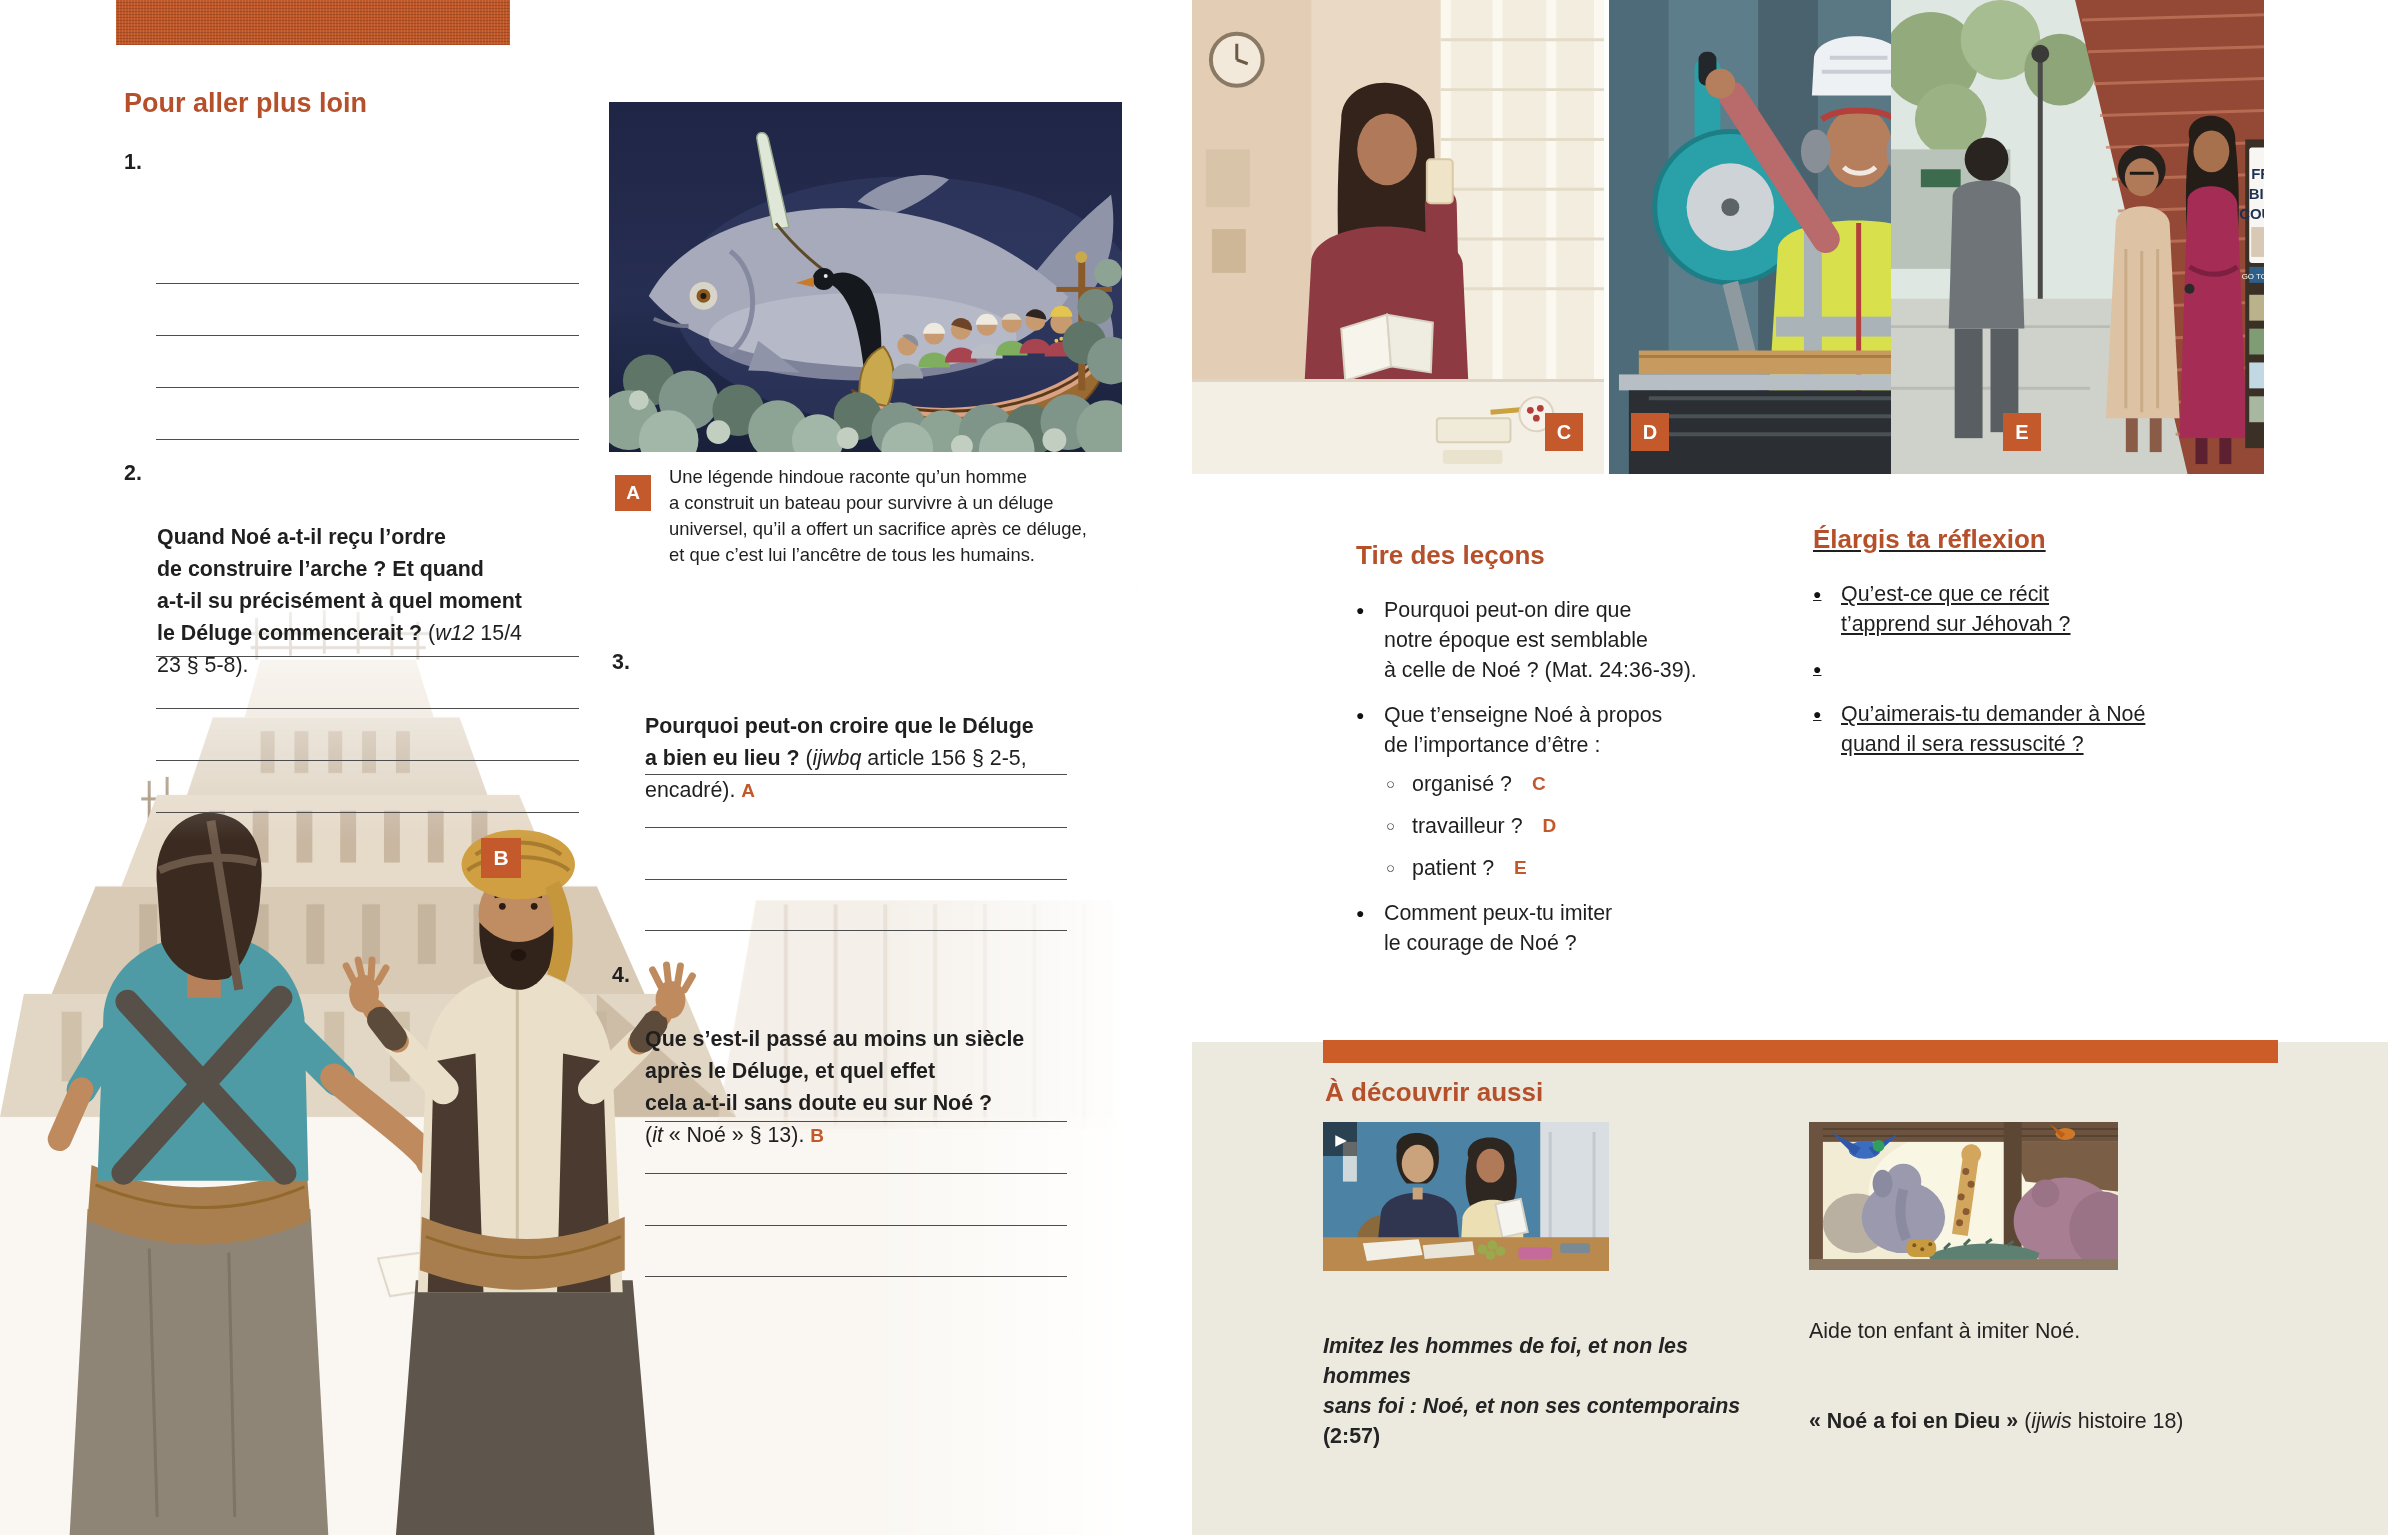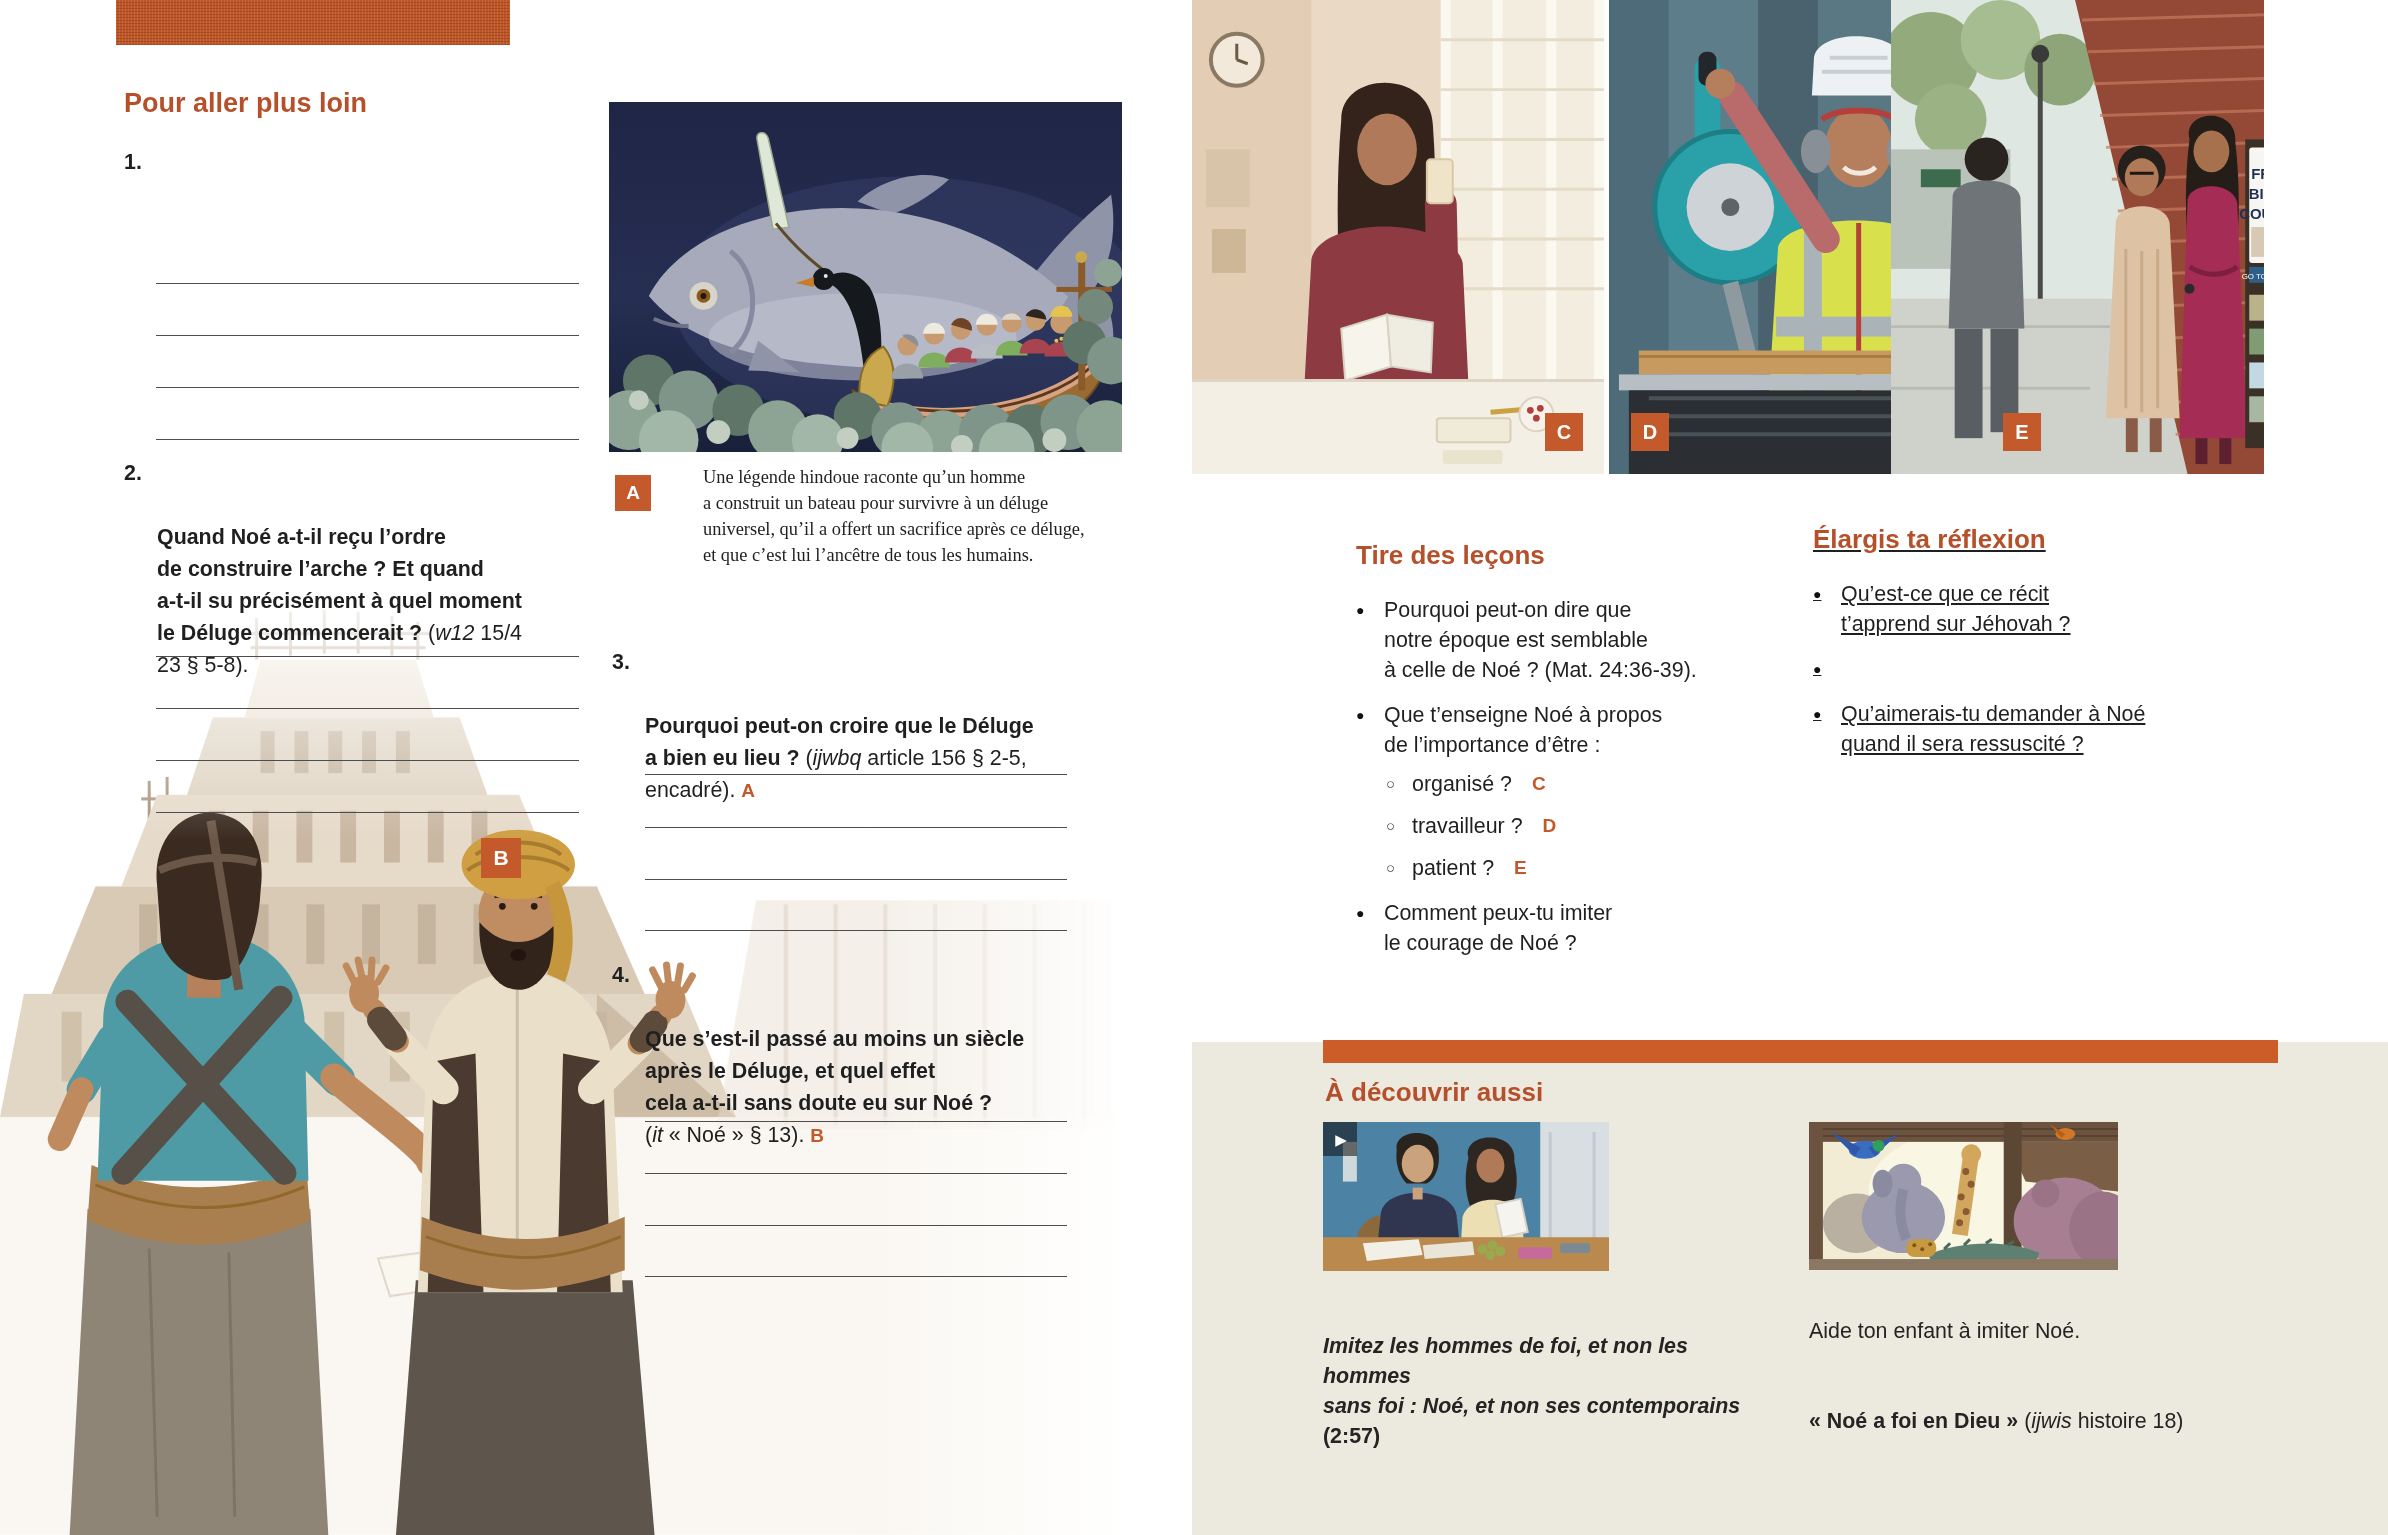--- a/index.html
+++ b/index.html
@@ -15,21 +15,21 @@
   
   .q{font-size:21.4px;line-height:32px;white-space:pre-line;z-index:2;}
   .q .num{position:absolute;left:0;top:0;font-weight:700;}
   .q .txt{display:block;margin-left:33px;}
   .q b{font-weight:700;}
   .q i{font-style:italic;}
   .mk{color:#c3592a;font-weight:700;font-size:19px;letter-spacing:0.5px;}
   .wline{position:absolute;height:0;border-bottom:1.6px solid #4d4d4d;z-index:2;}
   .sq{position:absolute;background:#c4592b;color:#fff;font-weight:700;display:flex;
       align-items:center;justify-content:center;z-index:3;}
-  .cap-a{left:703px;top:464px;width:476px;font-size:18.4px;line-height:26px;white-space:pre-line;z-index:2;font-family:Liberation Serif, serif;}
+  .cap-a{left:669px;top:464px;width:476px;font-size:18.4px;line-height:26px;white-space:pre-line;z-index:2;}
   
   .col{z-index:2;}
   .col h2{font-size:26px;margin:0 0 24px 0;}
   .bullet{display:flex;gap:14px;margin-bottom:15px;font-size:21.4px;line-height:30px;white-space:pre-line;}
   .dot{flex:0 0 14px;font-size:14px;line-height:30px;color:#111;}
   .sub{display:flex;gap:12px;margin:0 0 10px 30px;font-size:21.4px;line-height:32px;}
   .circ{flex:0 0 14px;font-size:15px;color:#444;}
   .sub .mk{margin-left:8px;}
   
   .beige{left:1192px;top:1042px;width:1196px;height:494px;background:#ece9de;z-index:1;}

